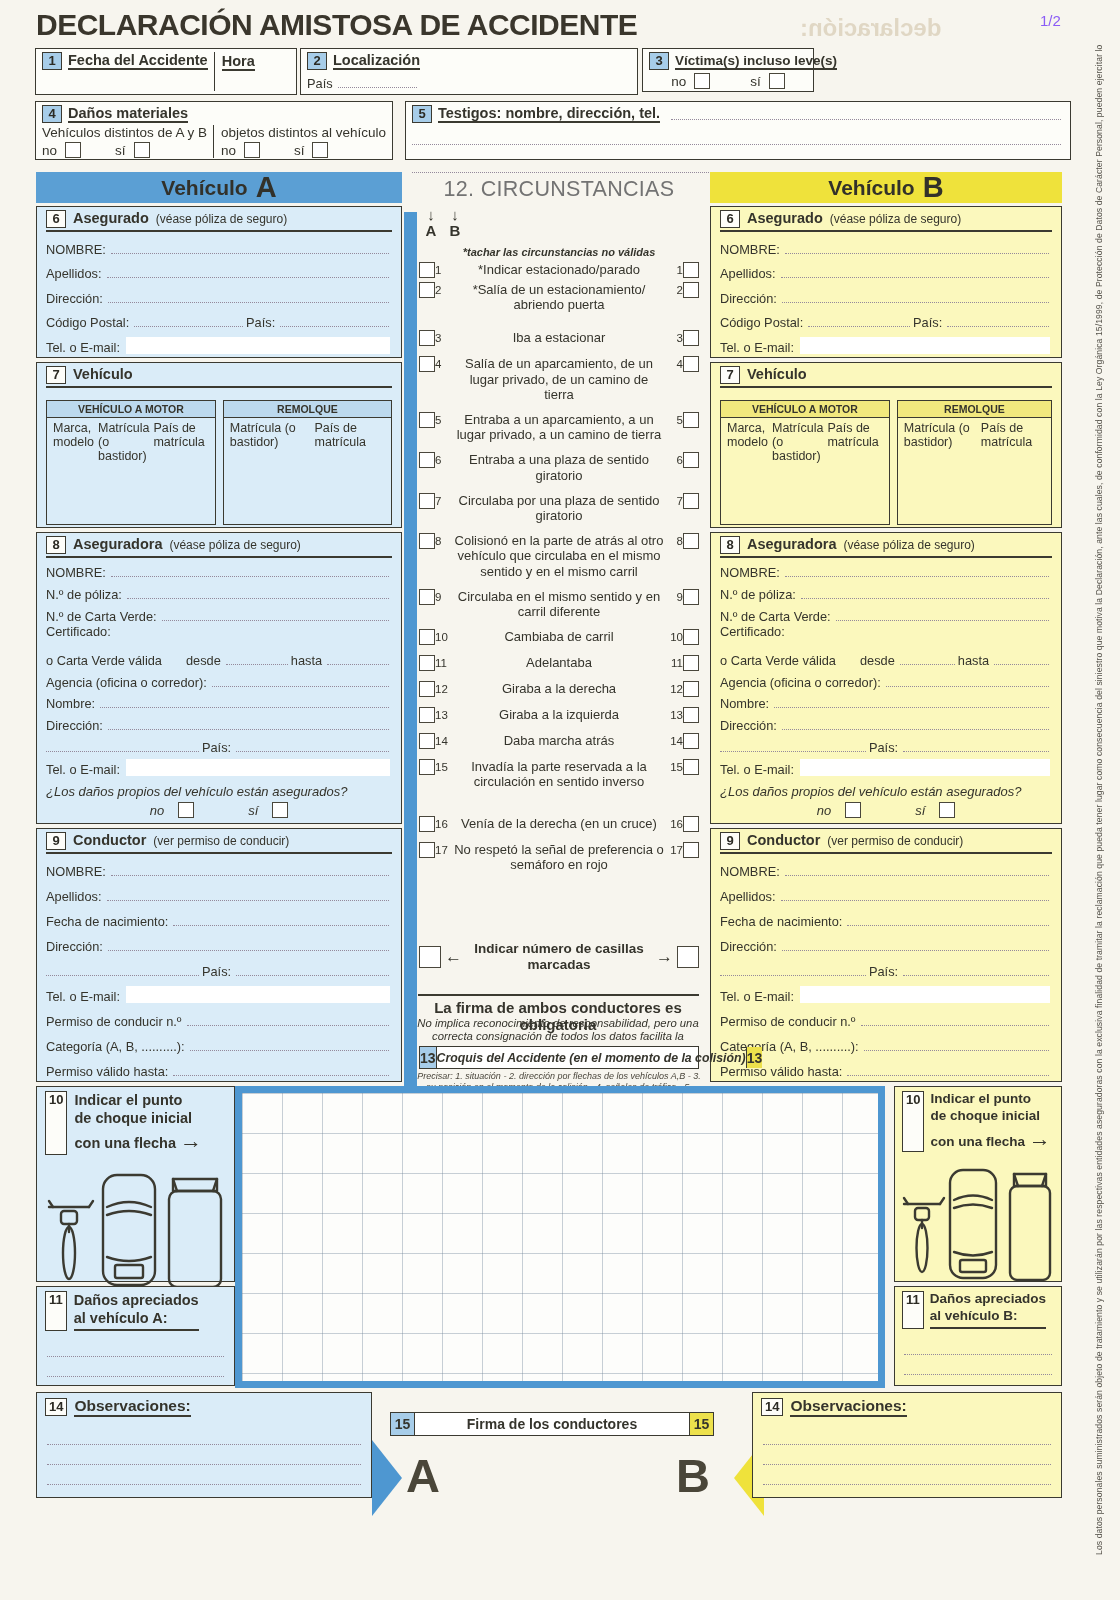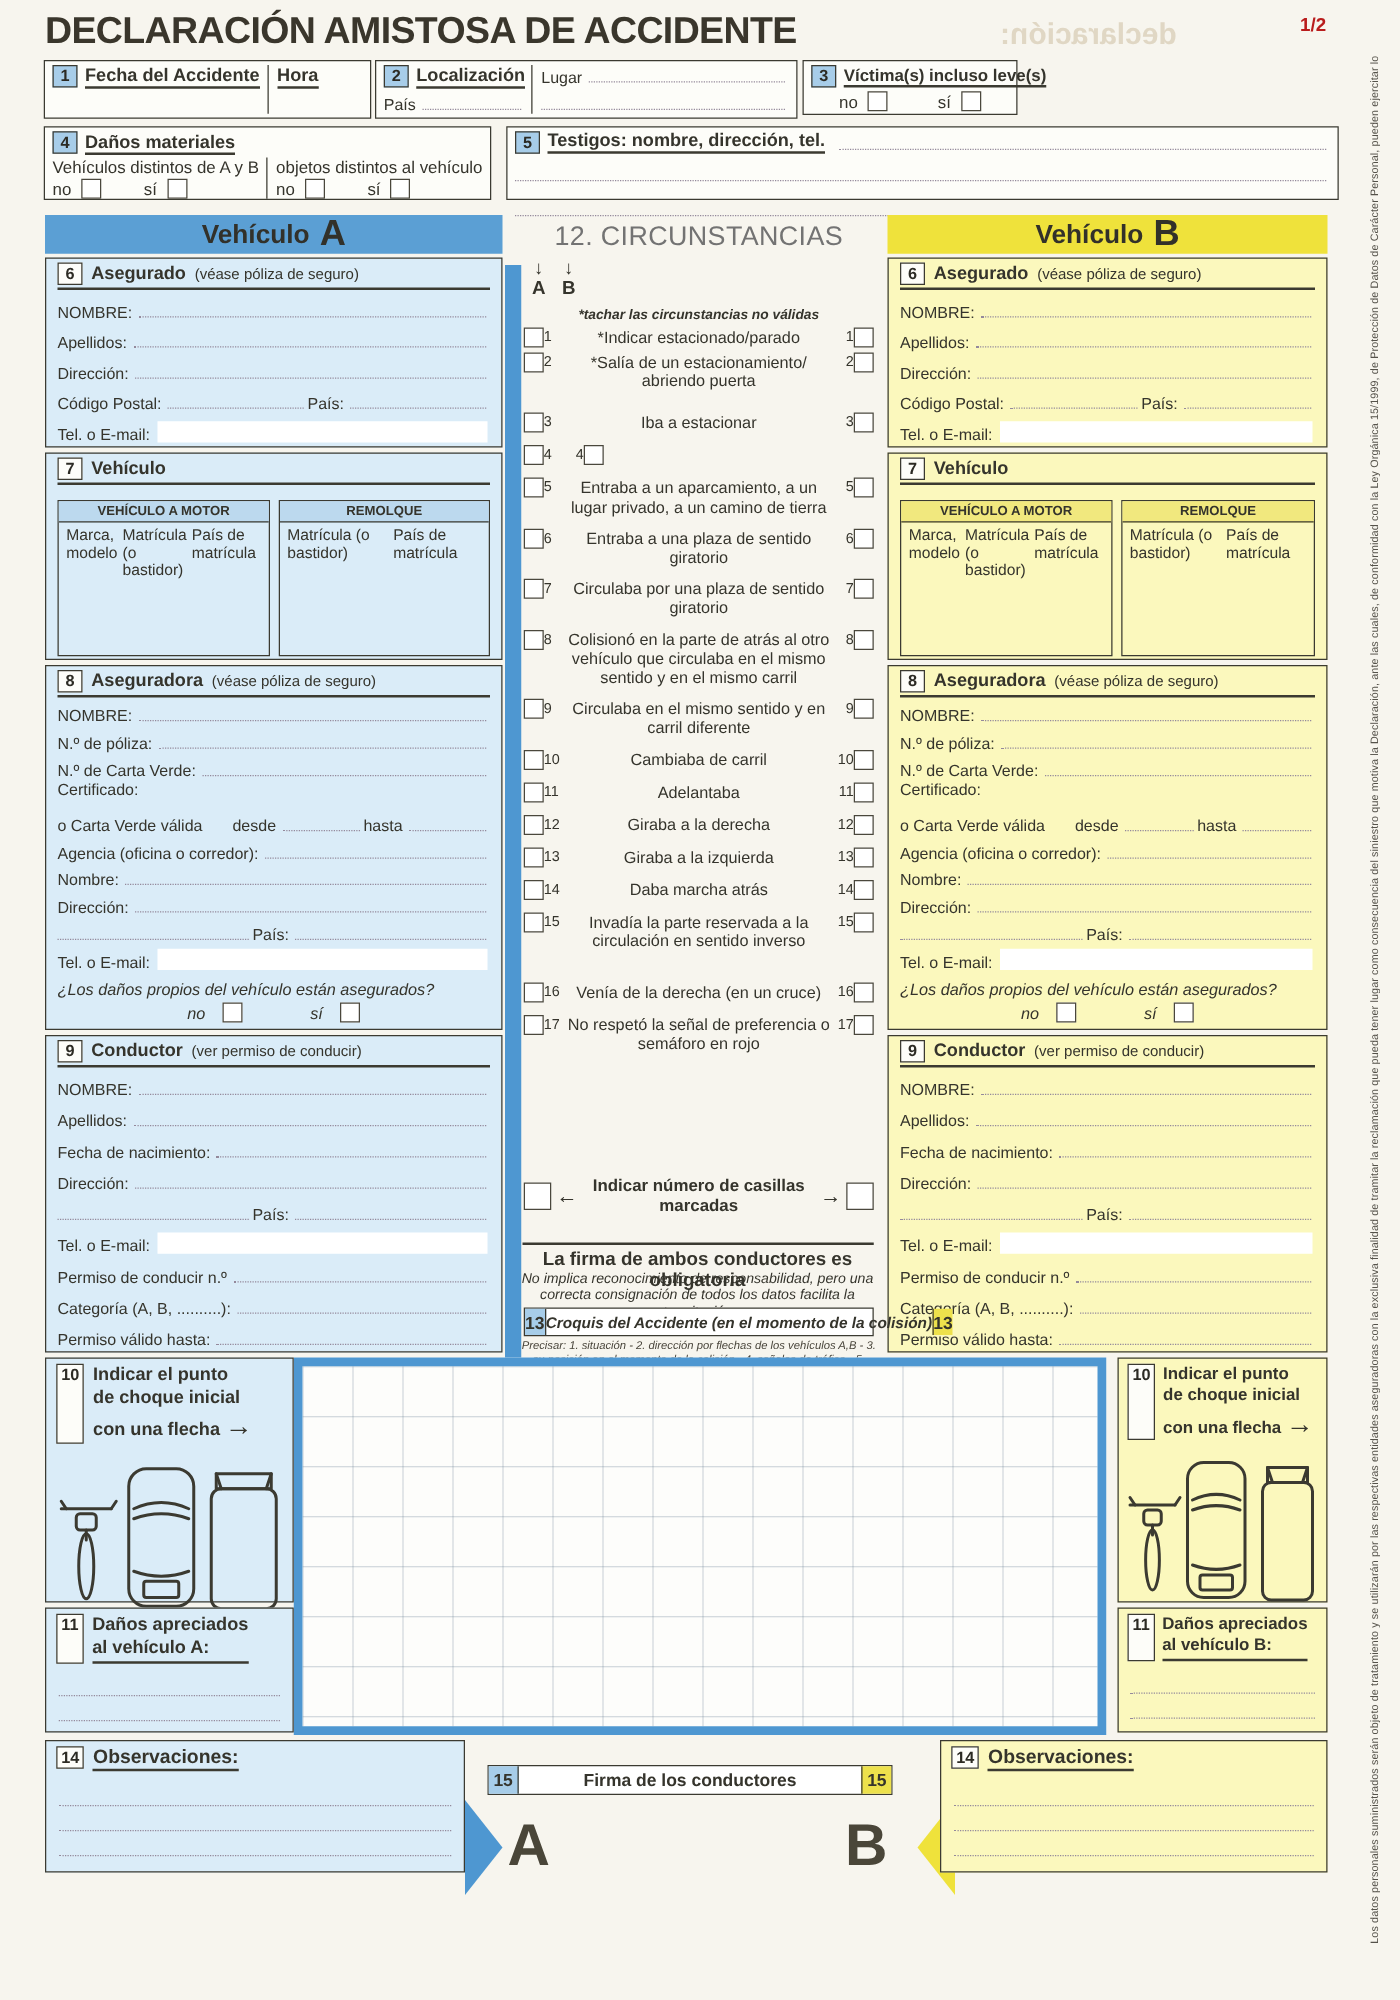--- a/index.html
+++ b/index.html
@@ -29,21 +29,21 @@
   .white-input { flex:1; background:#ffffff; height:17px; margin:0 2px 1px 6px; }
   .cb {
     display:inline-block; width:16px; height:16px; background:#fff;
     border:1.7px solid #4a473c; vertical-align:middle;
   }
   .frow { display:flex; align-items:flex-end; }
   .uline { border-bottom:2.2px solid #3b3a31; }
 
   
   .page-title { font-size:30px; font-weight:bold; color:#3a362c; letter-spacing:-0.5px; }
-  .page-num { font-size:15px; font-weight:bold; color:#b91c1c; }
+  .page-num { font-size:15px; font-weight:normal; color:#8b5cf6; }
   .ghost { font-size:24px; font-weight:bold; color:rgba(146,110,50,.22); transform:scaleX(-1); }
 
   
   .topbox { position:absolute; border:1.8px solid #3b3a31; background:#fdfdf9; padding:3px 6px; }
   .t-title { display:flex; align-items:baseline; gap:6px; }
   .nosi { display:flex; align-items:center; gap:10px; font-size:13.5px; }
 
   
   .veh-header {
     position:absolute; display:flex; align-items:center; justify-content:center; gap:8px;
@@ -157,29 +157,20 @@
     <div style="width:118px; display:flex; flex-direction:column; justify-content:space-between; padding-right:5px;">
       <div class="t-title">
         <span class="nbadge">2</span>
         <span class="ttl uline">Localización</span>
       </div>
       <div class="frow">
           <span class="lbl">País</span>
           <span class="dots"></span>
         </div>
     </div>
-    <div style="border-left:1.6px solid #3b3a31; flex:1; padding-left:7px; display:flex; flex-direction:column; justify-content:space-between;">
-      <div class="frow">
-          <span class="lbl">Lugar</span>
-          <span class="dots"></span>
-        </div>
-      <div class="frow">
-          <span class="dots" style="margin-left:0;"></span>
-        </div>
-    </div>
   </div>
 </div>
 
 <div class="topbox" style="left:642px; top:48px; width:172px; height:44px;">
   <div class="t-title">
     <span class="nbadge">3</span>
     <span class="ttl uline" style="font-size:13.5px;">Víctima(s) incluso leve(s)</span>
   </div>
   <div class="nosi" style="justify-content:center; gap:8px; margin-top:3px;">
     <span>no</span>
@@ -619,20 +610,21 @@
     <span class="cb"></span>
     <span class="num">3</span>
     <span class="txt">Iba a estacionar</span>
     <span class="num r">3</span>
     <span class="cb"></span>
   </div>
 
   <div class="crow">
     <span class="cb"></span>
     <span class="num">4</span>
+    <span class="txt">Salía de un aparcamiento, de un lugar privado, de un camino de tierra</span>
     <span class="num r">4</span>
     <span class="cb"></span>
   </div>
 
   <div class="crow">
     <span class="cb"></span>
     <span class="num">5</span>
     <span class="txt">Entraba a un aparcamiento, a un lugar privado, a un camino de tierra</span>
     <span class="num r">5</span>
     <span class="cb"></span>

